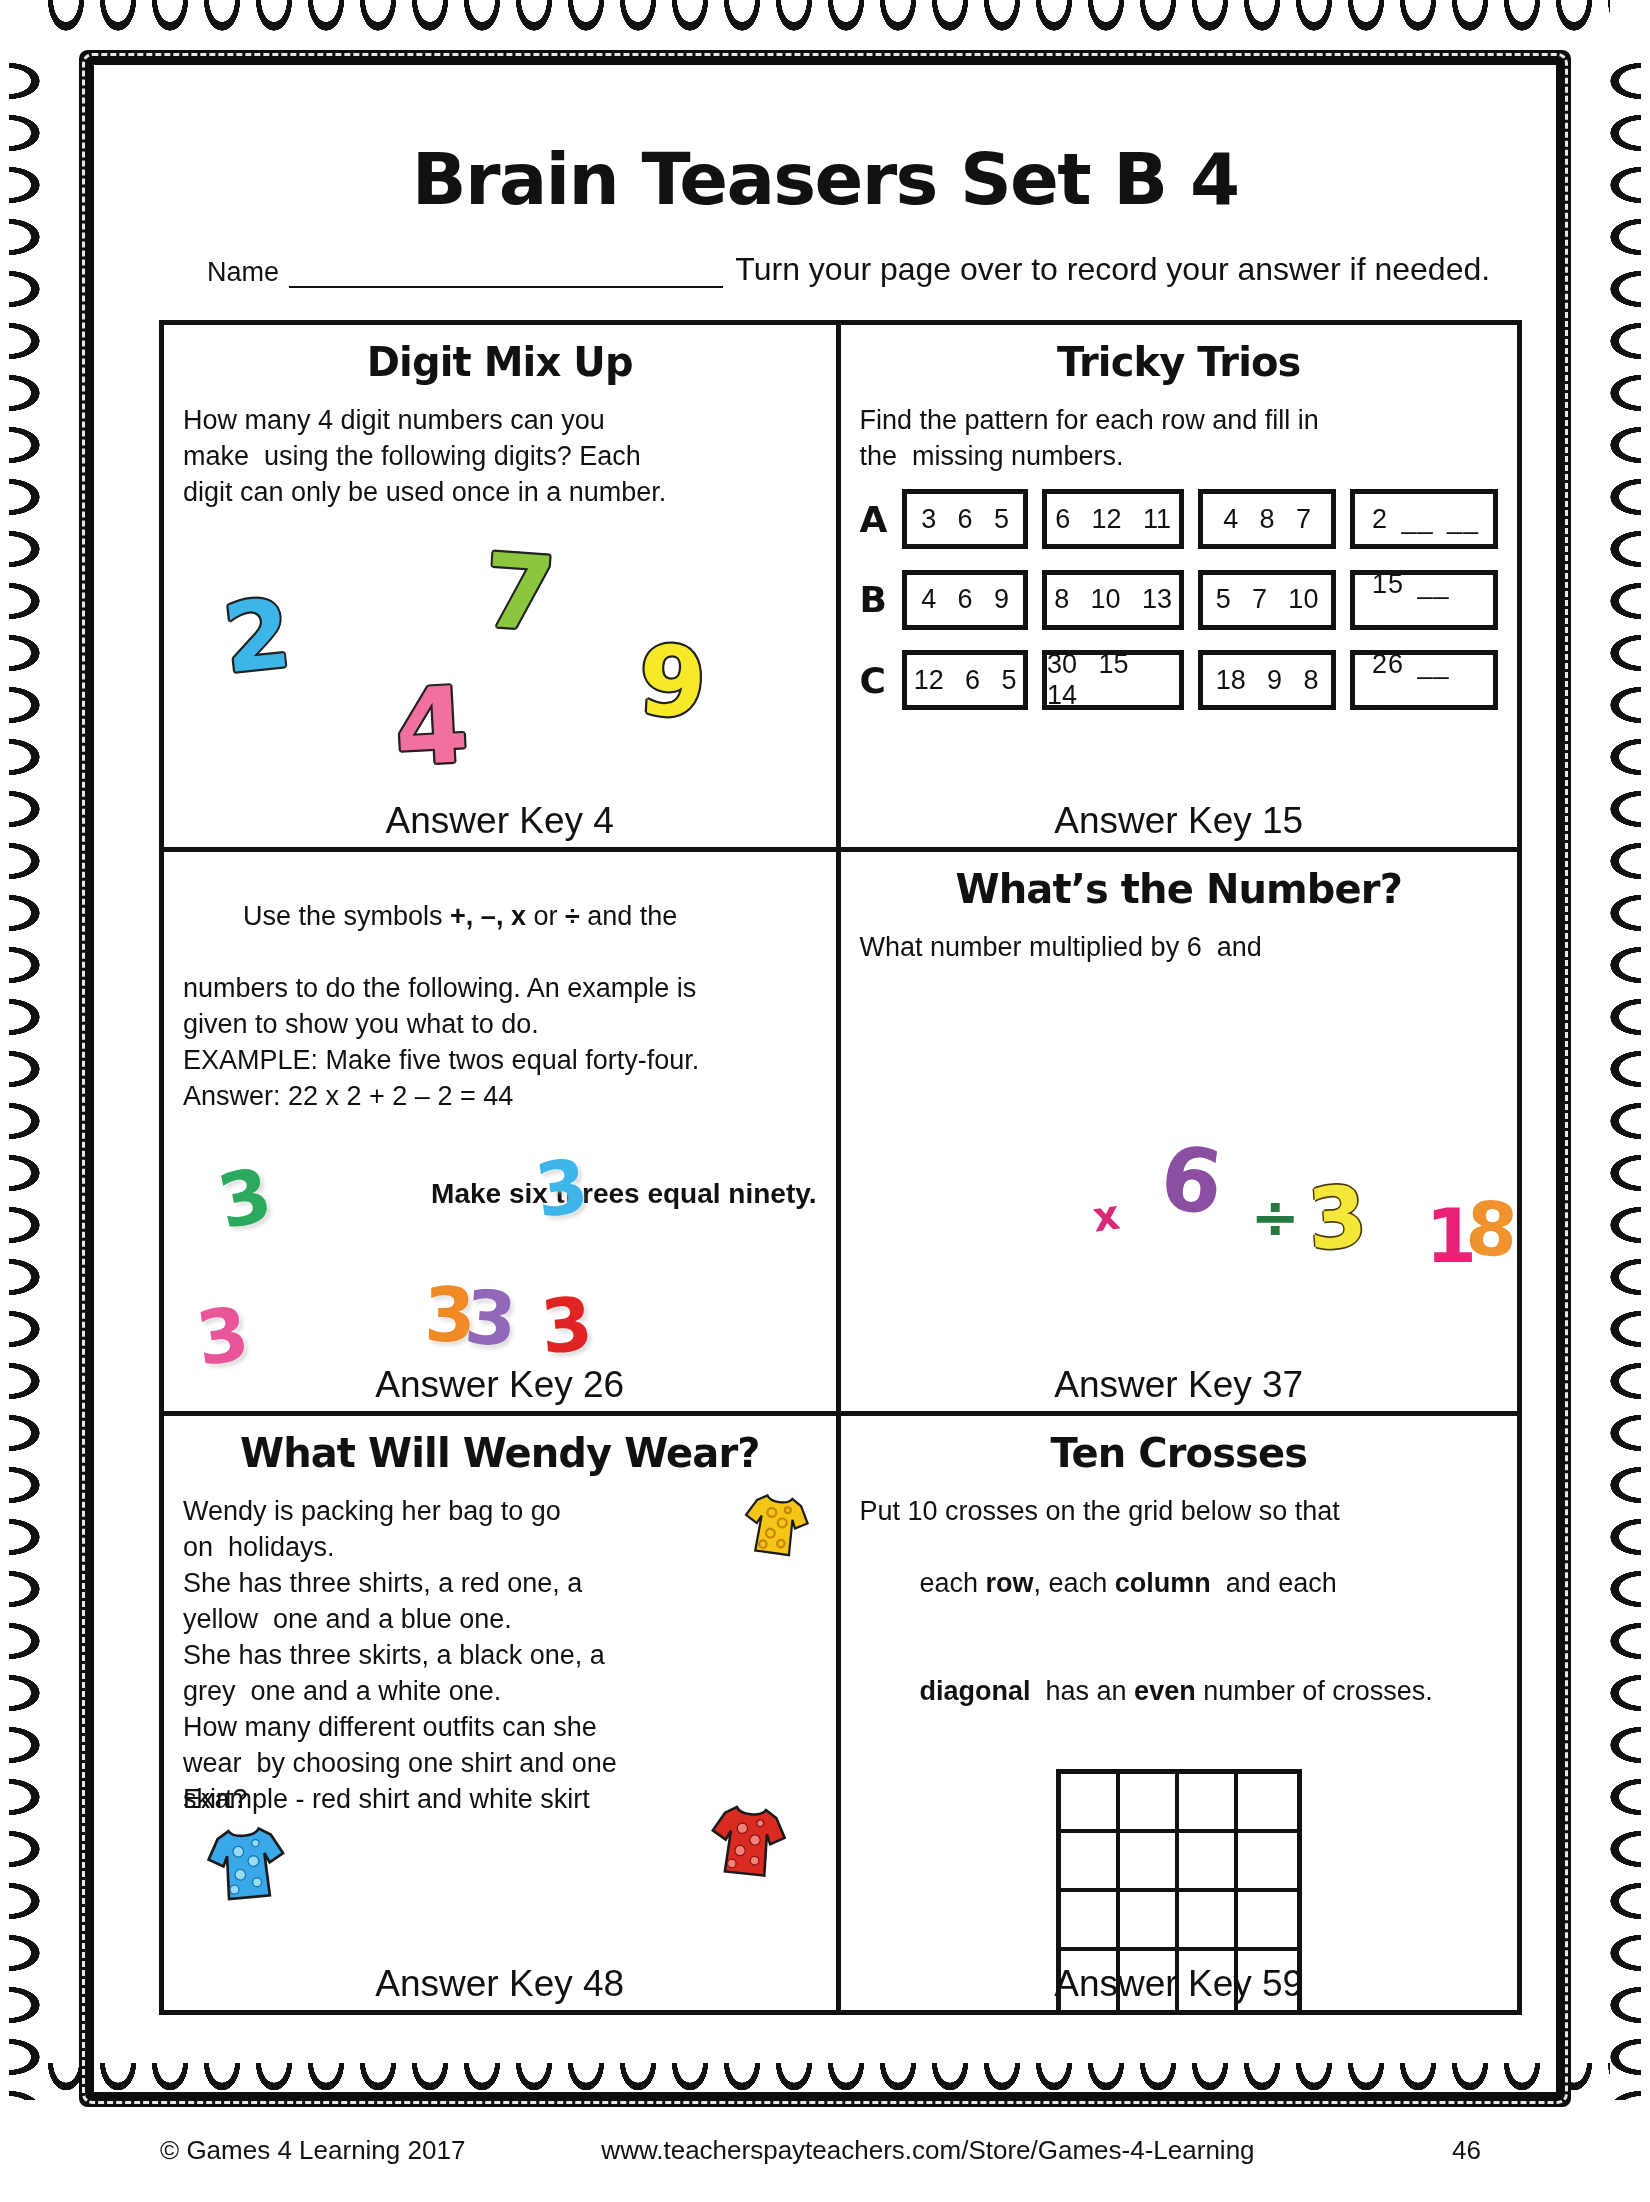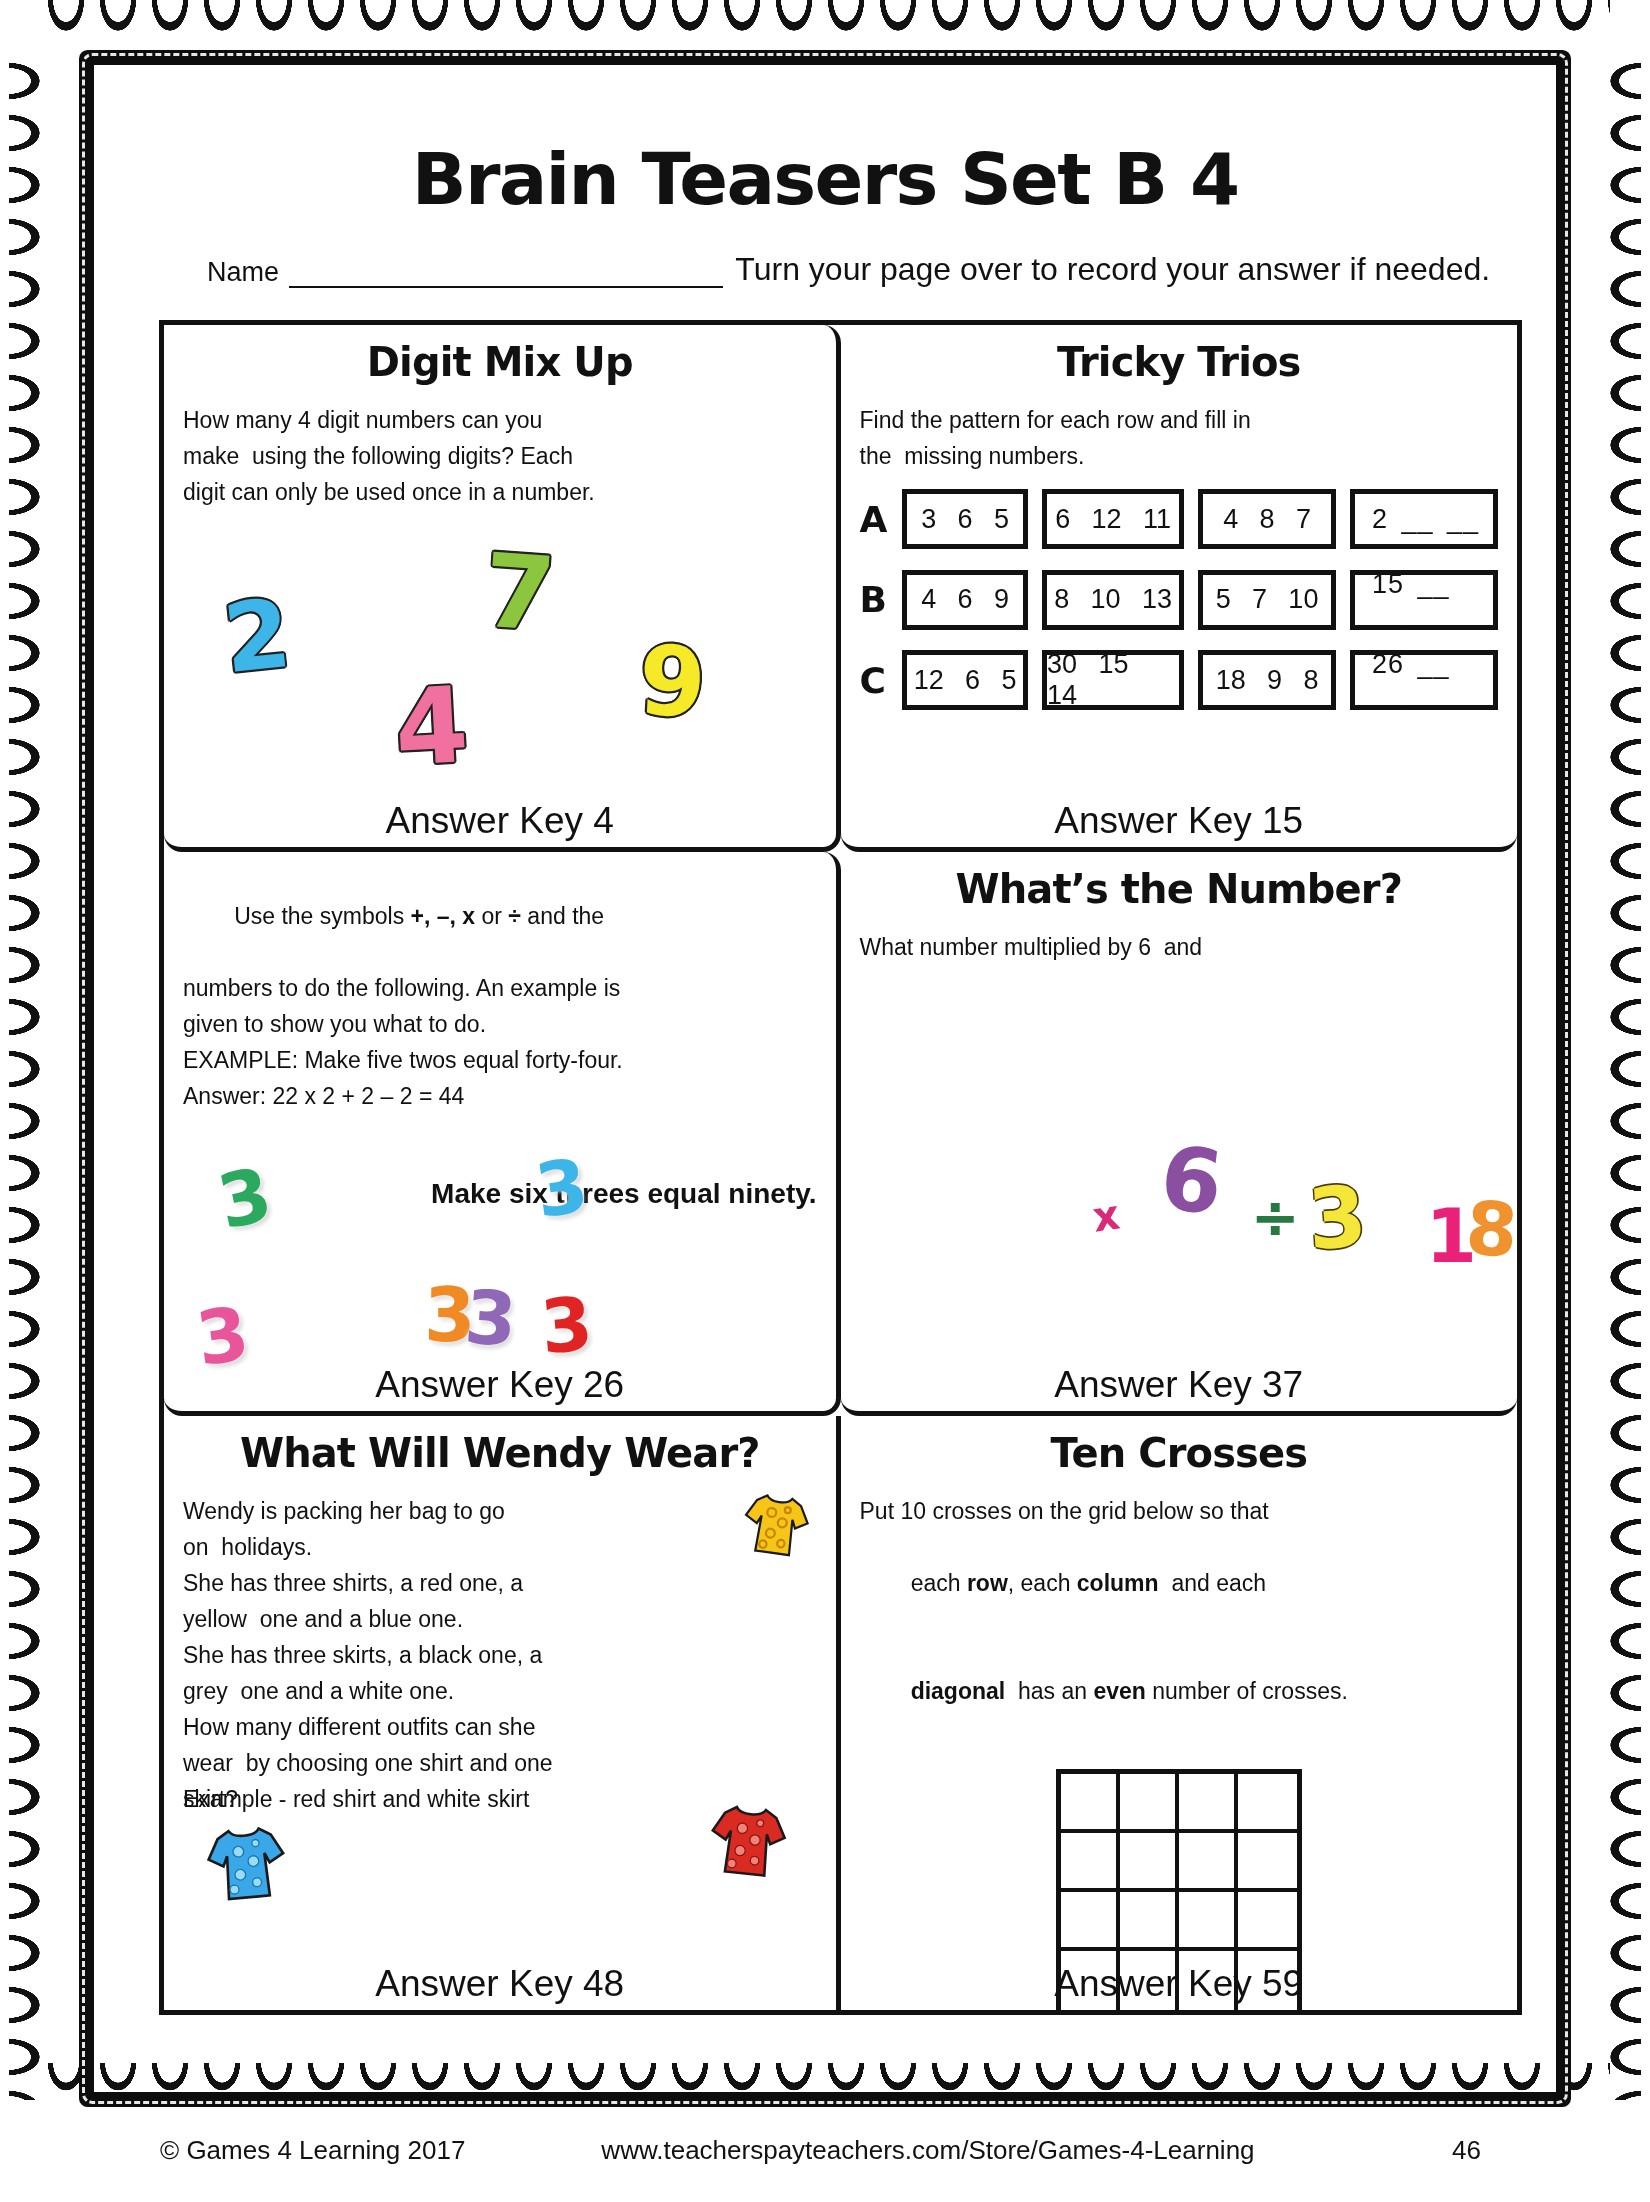--- a/index.html
+++ b/index.html
@@ -34,24 +34,24 @@
   .name-line{display:inline-block;width:434px;border-bottom:2.6px solid #111;height:29px;
              margin-left:10.3px;}
   .head-note{margin-left:12px;white-space:nowrap;font-size:32px;}
 
   
   .ptable{position:absolute;left:159px;top:320px;width:1353px;z-index:3;border:5.2px solid #111;
           display:grid;grid-template-columns:1fr 1fr;grid-template-rows:527px 564px 594px;
           background:#fff;}
   .cell{position:relative;padding:10.3px 19px;box-sizing:border-box;overflow:hidden;}
   .cell.bR{border-right:5.2px solid #111;}
-  .cell.bB{border-bottom:5.2px solid #111;border-radius:18px;}
+  .cell.bB{border-bottom:5.2px solid #111;}
   .ctitle{text-align:center;font-family:"DejaVu Sans",sans-serif;font-weight:800;
           font-size:40px;letter-spacing:-0.9px;margin:3.4px 0 17px 0;}
-  .body-line{font-size:23px;line-height:36px;white-space:pre-wrap;}
+  .body-line{font-size:27px;line-height:36px;white-space:pre-wrap;}
   .akey{position:absolute;bottom:5.2px;left:0;width:100%;text-align:center;font-size:37px;}
   .bold{font-weight:bold;}
 
   
   .big-digit{position:absolute;font-family:"DejaVu Sans",sans-serif;font-weight:800;z-index:4;
     text-shadow:2.2px 0 #222,-2.2px 0 #222,0 2.2px #222,0 -2.2px #222,
                 1.5px 1.5px #222,-1.5px 1.5px #222,1.5px -1.5px #222,-1.5px -1.5px #222;}
   .d-2{left:60px;top:256px;font-size:95px;transform:rotate(-6deg);}
   .d-7{left:320px;top:208px;font-size:102px;transform:rotate(4deg);}
   .d-4{left:231px;top:341px;font-size:105px;transform:rotate(-3deg);}

